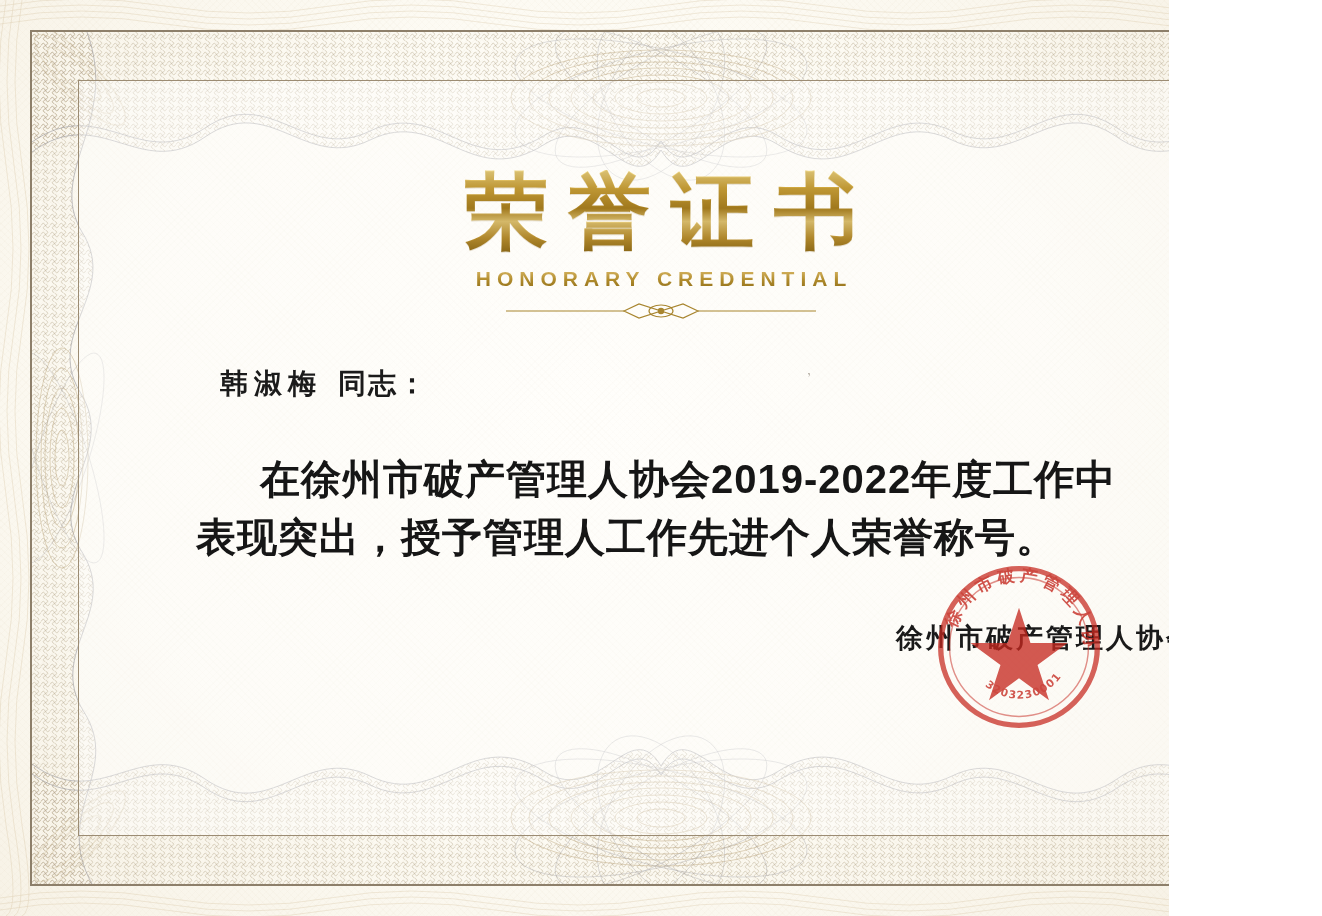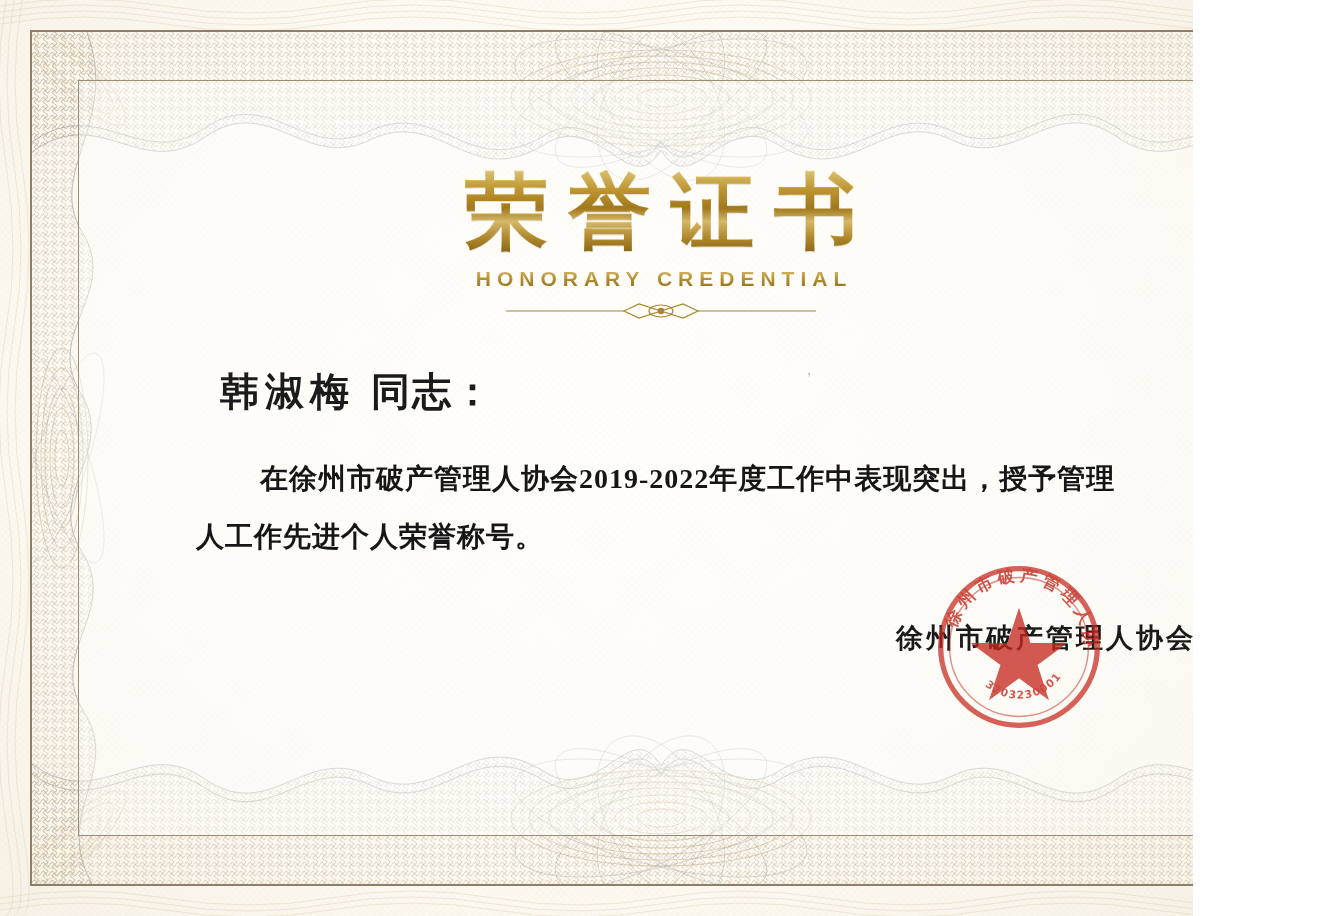--- a/index.html
+++ b/index.html
@@ -15,21 +15,20 @@
   }
 
   
   .certificate {
     position: relative;
     width: 1169px;
     height: 916px;
     background:
       radial-gradient(ellipse at 50% 45%, #fffdf8 0%, #fdfbf4 55%, #f7f2e6 100%);
     overflow: hidden;
-    padding-left: 24px;
   }
 
   
   .paper-texture {
     position: absolute;
     inset: 0;
     background-image:
       repeating-linear-gradient(45deg, rgba(190,170,130,0.035) 0 1px, transparent 1px 5px),
       repeating-linear-gradient(-45deg, rgba(190,170,130,0.035) 0 1px, transparent 1px 5px);
     pointer-events: none;
@@ -114,37 +113,37 @@
     margin: 10px auto 0;
     width: 330px;
     height: 20px;
   }
 
   
   .salutation {
     position: absolute;
     left: 142px; top: 285px;
     font-family: "DejaVu Serif", "Liberation Serif", serif;
-    font-size: 39px;
+    font-size: 28px;
     font-weight: 700;
     color: #1b1b1b;
     letter-spacing: 2px;
   }
   .salutation .name {
     letter-spacing: 6px;
     padding-right: 16px;
   }
 
   
   .body-text {
     position: absolute;
     left: 118px; top: 370px;
     width: 930px;
-    font-family: Liberation Serif, serif;
-    font-size: 28px;
+    font-family: Liberation Sans, sans-serif;
+    font-size: 40px;
     font-weight: 700;
     color: #161616;
     line-height: 58px;
     letter-spacing: 1px;
   }
   .body-text p {
     margin: 0;
     text-indent: 64px;
   }
 

